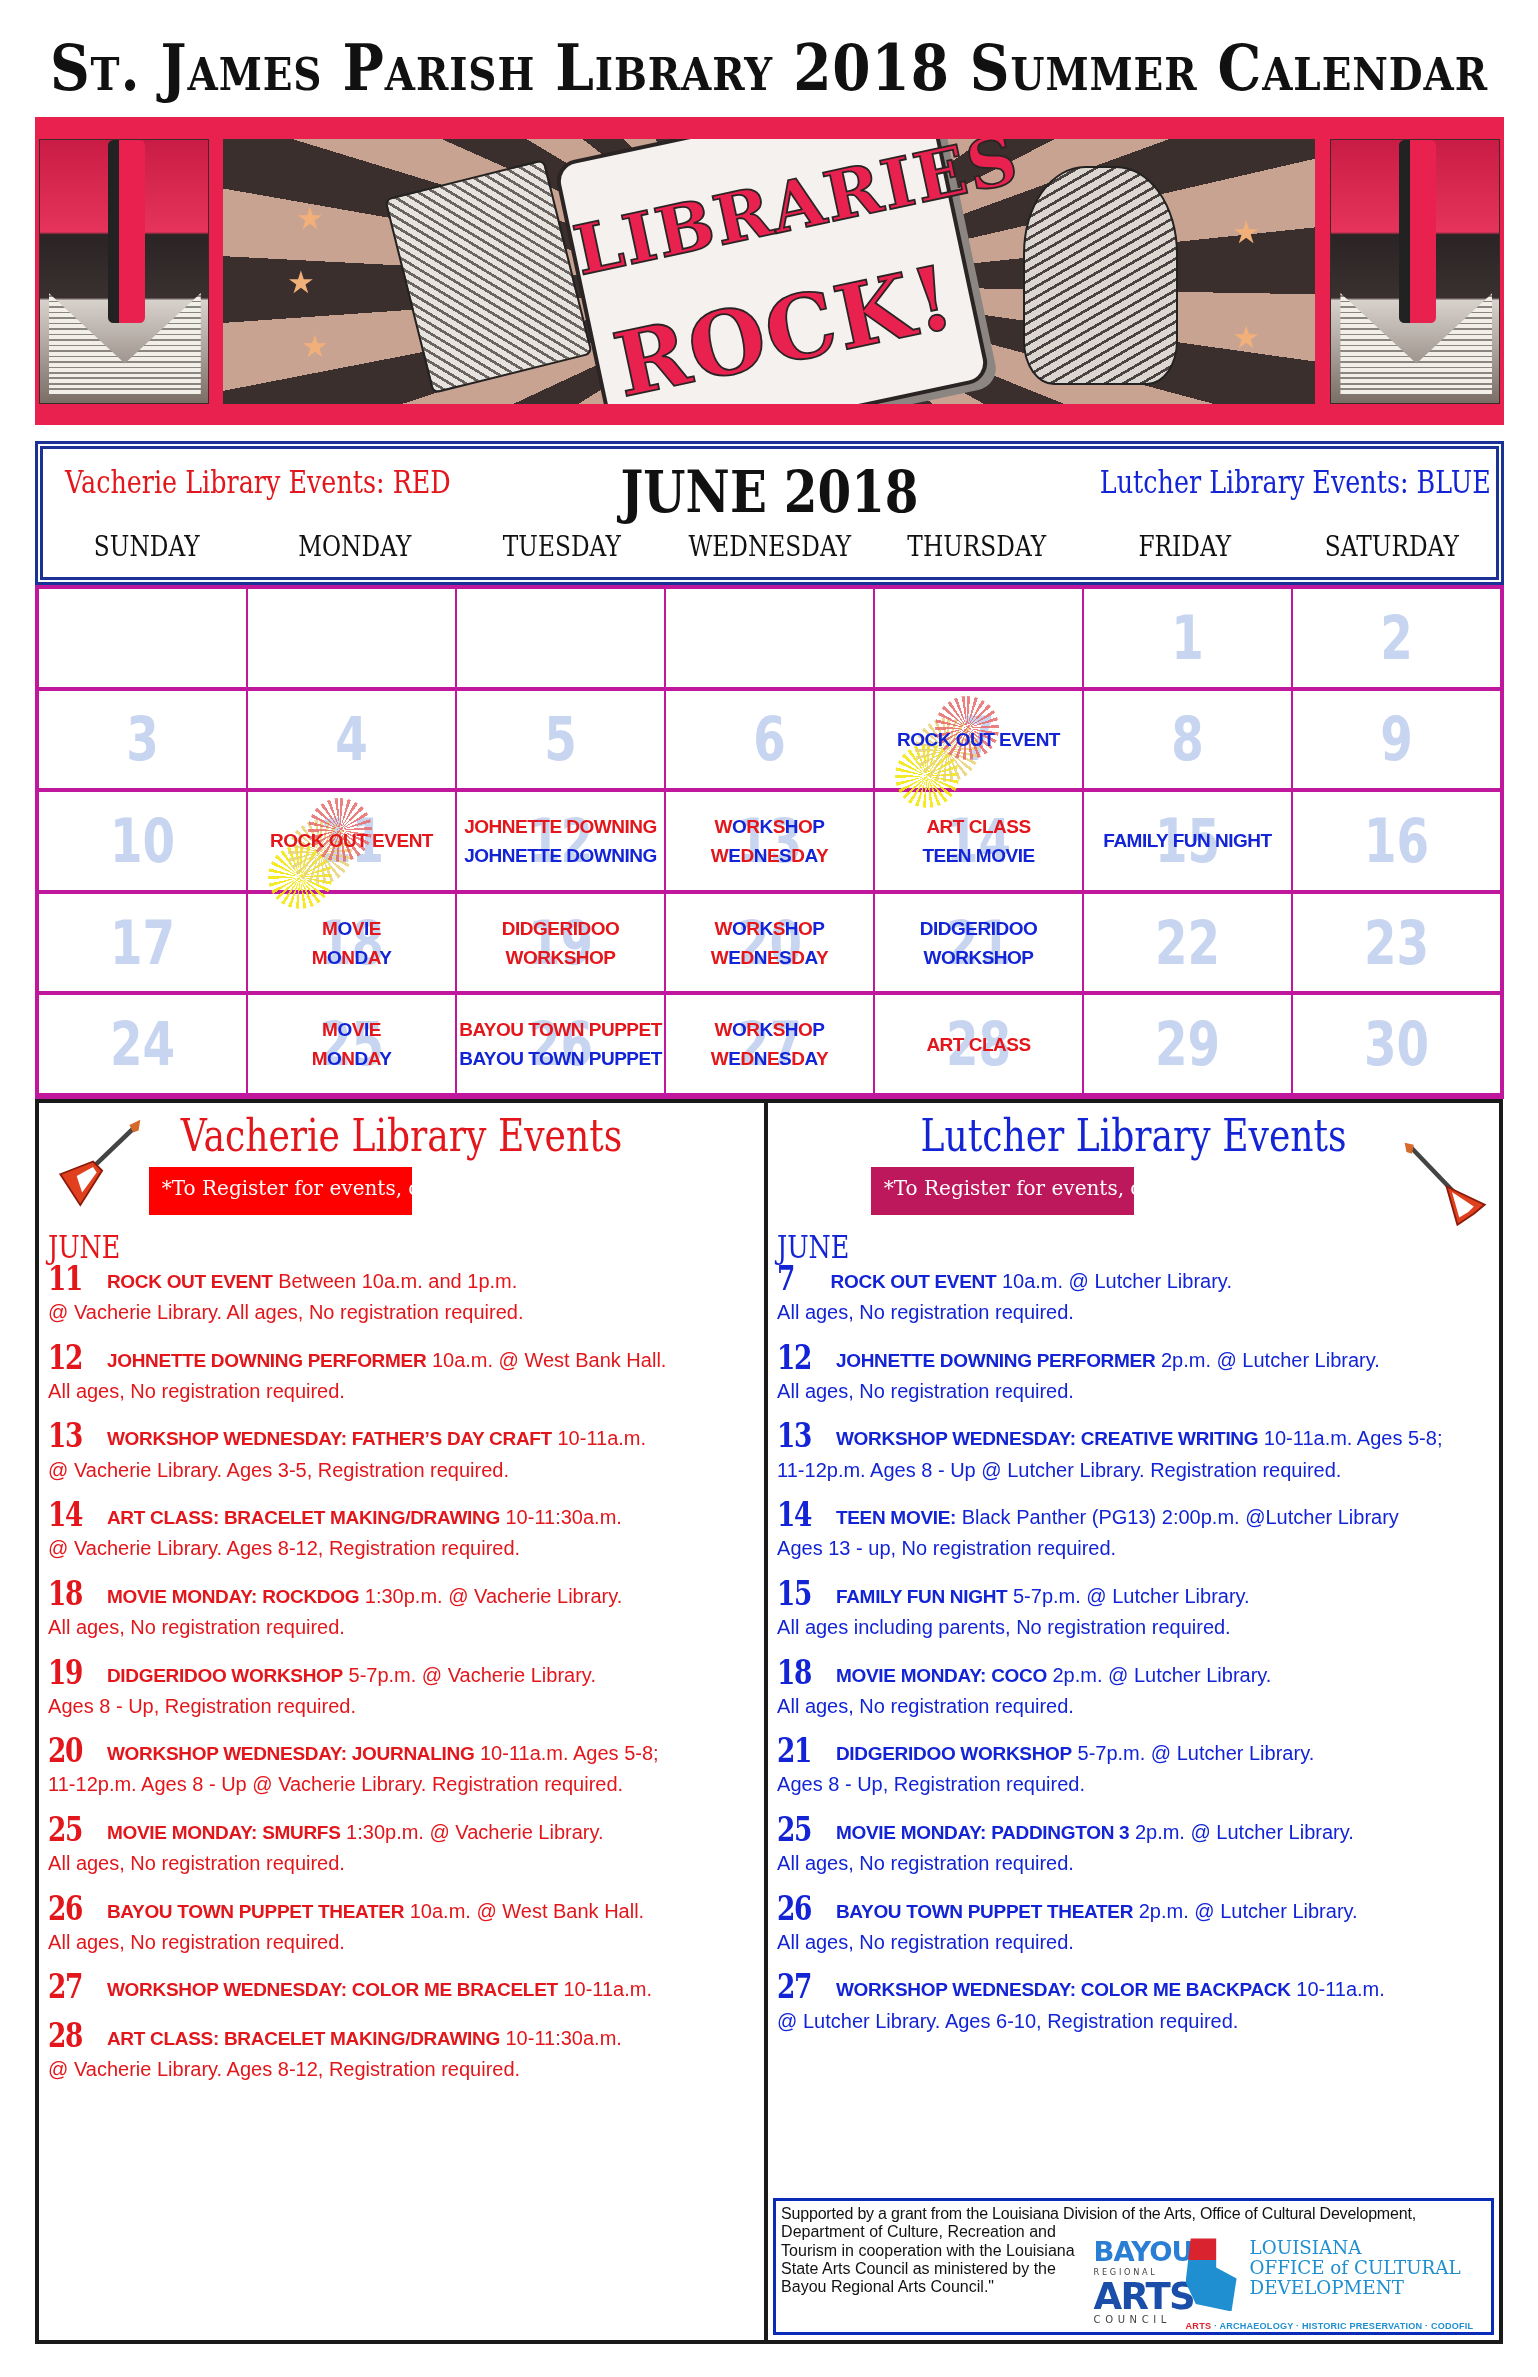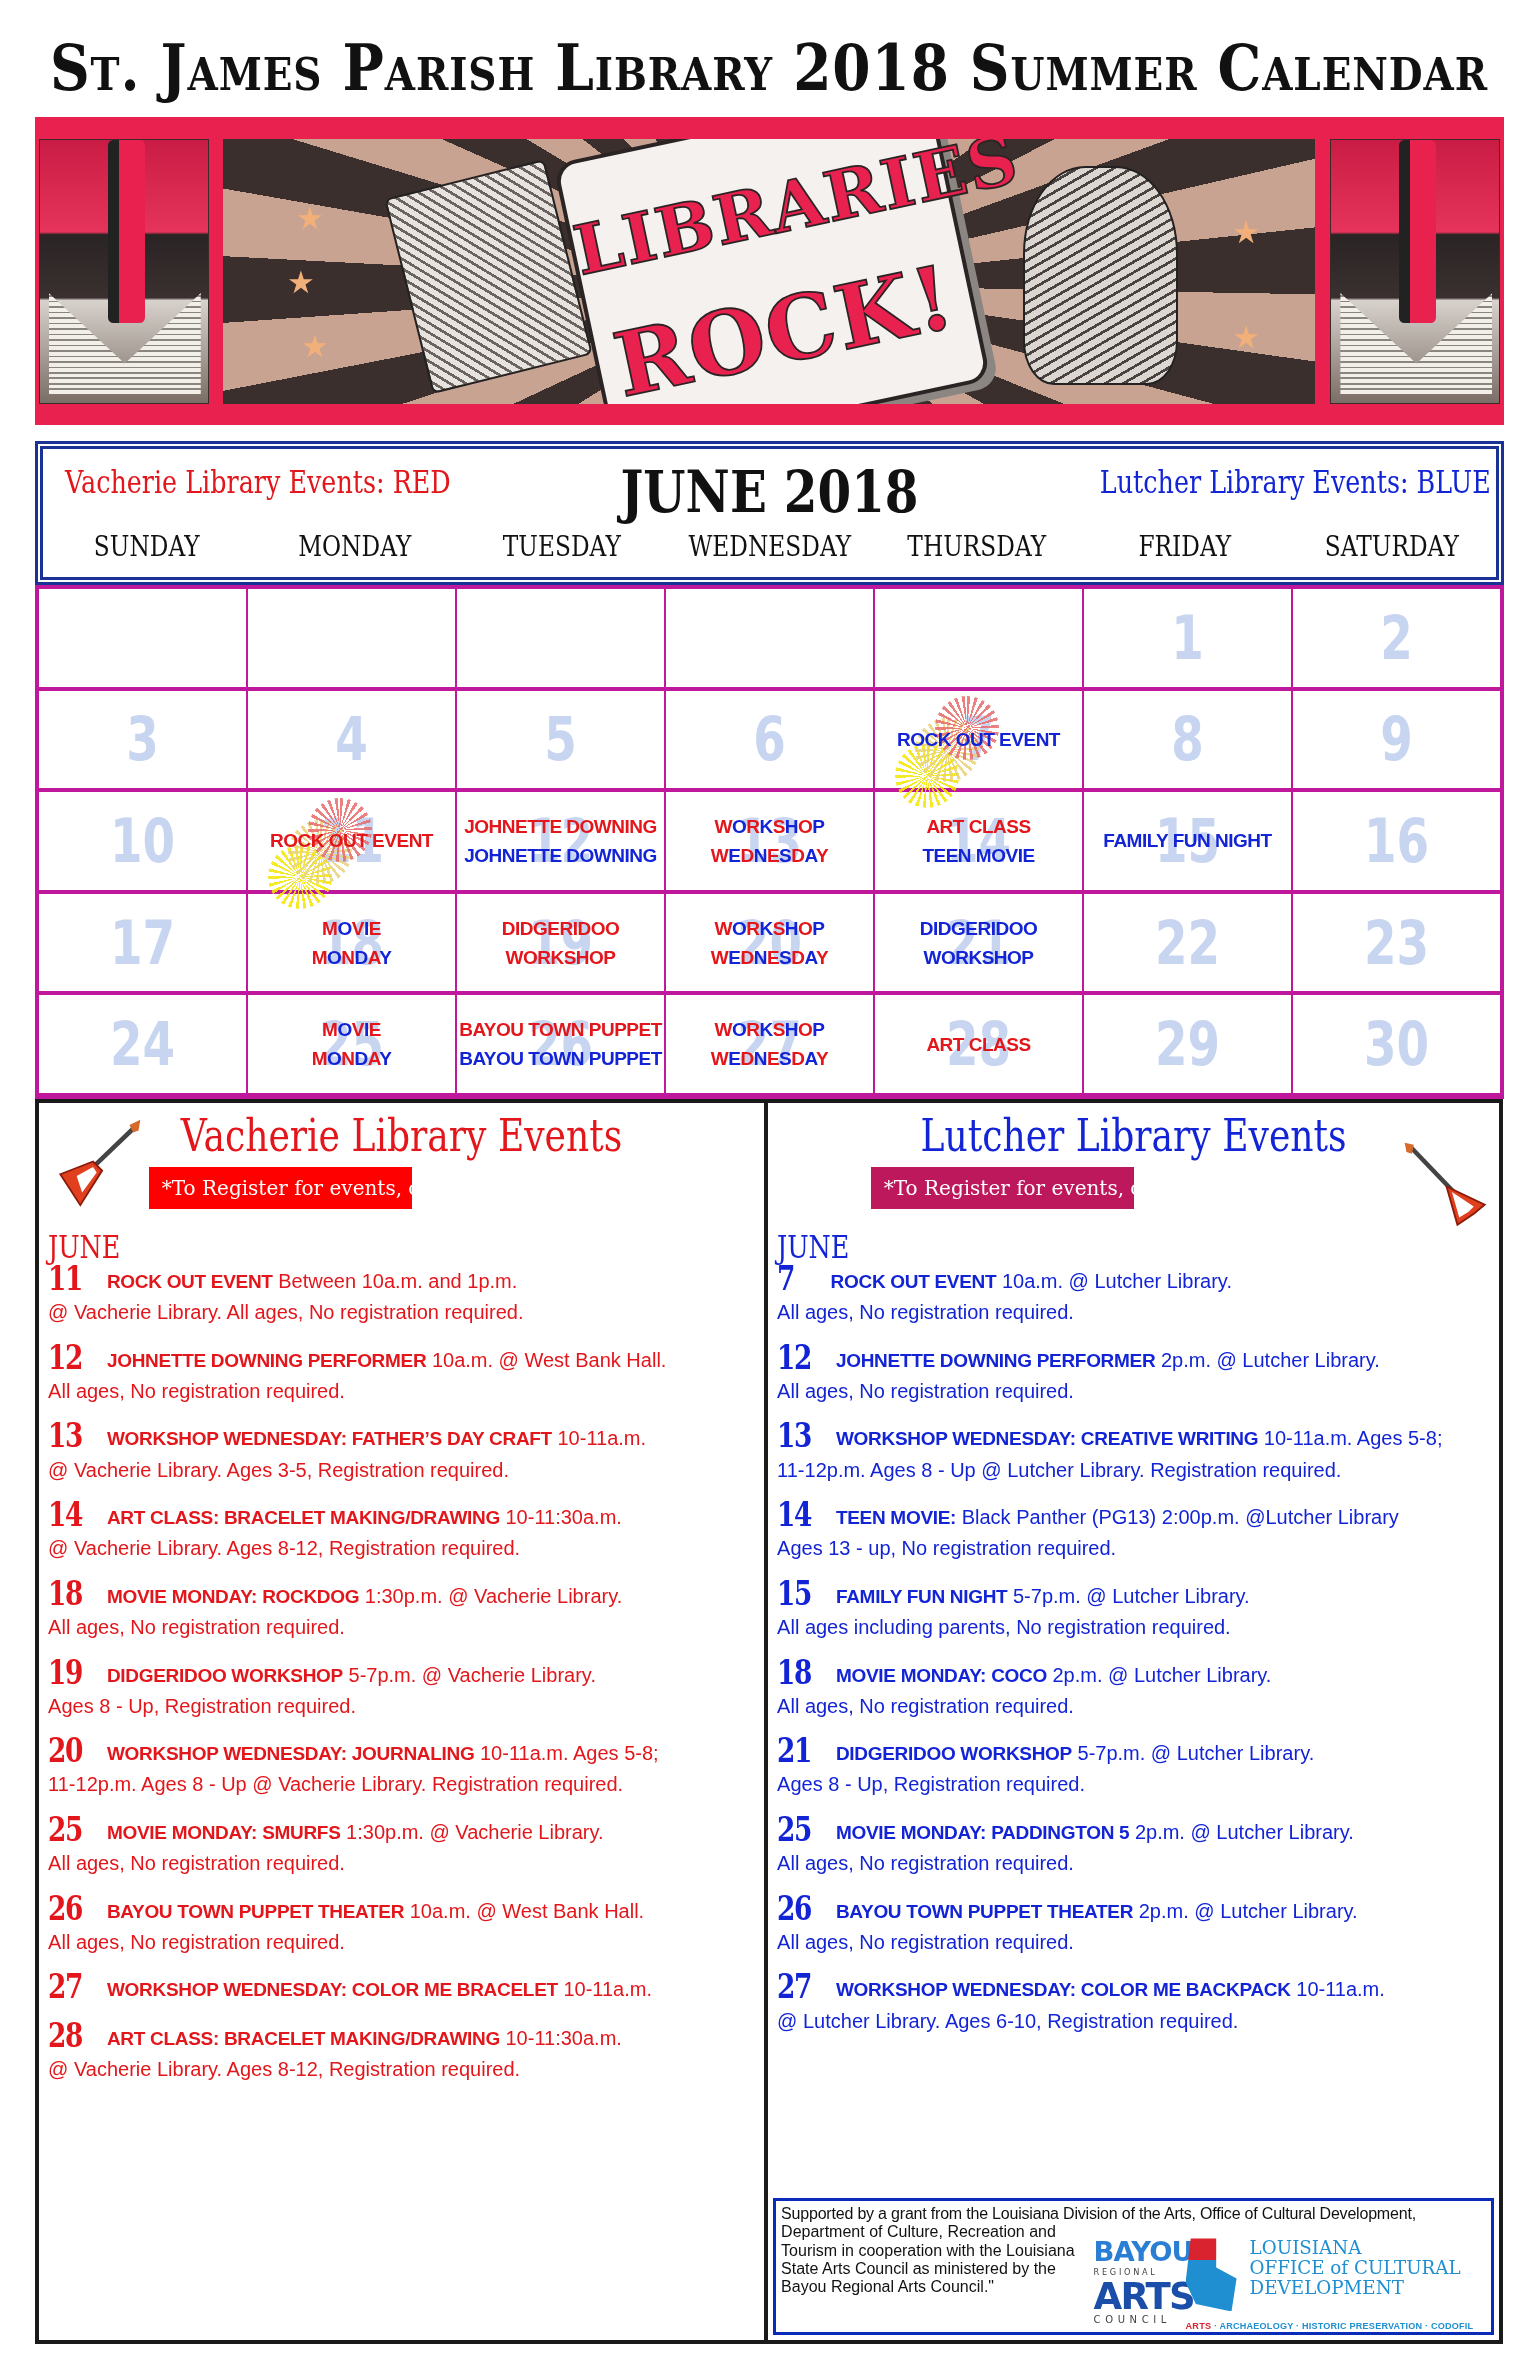--- a/index.html
+++ b/index.html
@@ -126,21 +126,21 @@
     position: absolute; top: 1099px; height: 1245px; border: 4.6px solid #1a1a1a; background: #fff;
   }
   .panel.left { left: 35px; width: 733px; }
   .panel.right { left: 764px; width: 739px; }
   .panel-title {
     position: absolute; top: 7.3px; width: 100%; text-align: center;
     font-family: "DejaVu Serif", serif; font-size: 44px;
     transform: scaleX(0.82);
   }
   .register {
-    position: absolute; top: 64px; height: 42px; padding: 0 12.8px;
+    position: absolute; top: 64px; height: 48px; padding: 0 12.8px;
     font-family: "DejaVu Serif", serif; font-size: 20px; color: #fff; line-height: 42px;
     white-space: nowrap;
   }
   .panel.left .register { left: 110px; width: 263px; background: #f00; }
   .panel.right .register { left: 103px; width: 263px; background: #be185d; }
   .guitar-icon { position: absolute; width: 91px; height: 91px; }
   .panel.left .guitar-icon { left: 13.7px; top: 12.8px; }
   .panel.right .guitar-icon { right: 7.3px; top: 38px; }
 
   .month-label {
@@ -436,21 +436,21 @@
   </svg>
   <div class="month-label blue">JUNE</div>
   <div class="event-list blue" id="lutcher-list">
       <div class="event"><span class="date">7</span><span class="name">ROCK OUT  EVENT</span><span class="detail">  10a.m.  @ Lutcher Library.</span><div class="detail">All ages, No registration required.</div></div>
       <div class="event"><span class="date">12</span><span class="name">JOHNETTE DOWNING PERFORMER</span><span class="detail"> 2p.m.  @ Lutcher Library.</span><div class="detail">All ages, No registration required.</div></div>
       <div class="event"><span class="date">13</span><span class="name">WORKSHOP WEDNESDAY:  CREATIVE WRITING</span><span class="detail"> 10-11a.m. Ages 5-8;</span><div class="detail">11-12p.m. Ages 8 - Up @ Lutcher Library.  Registration required.</div></div>
       <div class="event"><span class="date">14</span><span class="name">TEEN MOVIE:</span><span class="detail">  Black Panther (PG13) 2:00p.m. @Lutcher Library</span><div class="detail">Ages 13 - up, No registration required.</div></div>
       <div class="event"><span class="date">15</span><span class="name">FAMILY FUN NIGHT</span><span class="detail"> 5-7p.m.  @ Lutcher Library.</span><div class="detail">All ages including parents, No registration required.</div></div>
       <div class="event"><span class="date">18</span><span class="name">MOVIE MONDAY:  COCO</span><span class="detail"> 2p.m.  @ Lutcher Library.</span><div class="detail">All ages, No registration required.</div></div>
       <div class="event"><span class="date">21</span><span class="name">DIDGERIDOO WORKSHOP</span><span class="detail"> 5-7p.m. @ Lutcher Library.</span><div class="detail">Ages 8 - Up, Registration required.</div></div>
-      <div class="event"><span class="date">25</span><span class="name">MOVIE MONDAY:  PADDINGTON 5</span><span class="detail"> 2p.m.  @ Lutcher Library.</span><div class="detail">All ages, No registration required.</div></div>
+      <div class="event"><span class="date">25</span><span class="name">MOVIE MONDAY:  PADDINGTON 3</span><span class="detail"> 2p.m.  @ Lutcher Library.</span><div class="detail">All ages, No registration required.</div></div>
       <div class="event"><span class="date">26</span><span class="name">BAYOU TOWN PUPPET THEATER</span><span class="detail"> 2p.m.  @ Lutcher Library.</span><div class="detail">All ages, No registration required.</div></div>
       <div class="event"><span class="date">27</span><span class="name">WORKSHOP WEDNESDAY:  COLOR ME BACKPACK</span><span class="detail"> 10-11a.m.</span><div class="detail">@ Lutcher Library.  Ages 6-10, Registration required.</div></div>
     </div>
 
   <div class="sponsor">
     <div class="line1">Supported by a grant from the Louisiana Division of the Arts, Office of Cultural Development,</div>
     <div class="rest">Department of Culture, Recreation and Tourism in cooperation with the Louisiana State Arts Council as ministered by the Bayou Regional Arts Council."</div>
     <div class="bayou-logo">
       <div class="b1">BAYOU</div>
       <div class="b2">REGIONAL</div>

